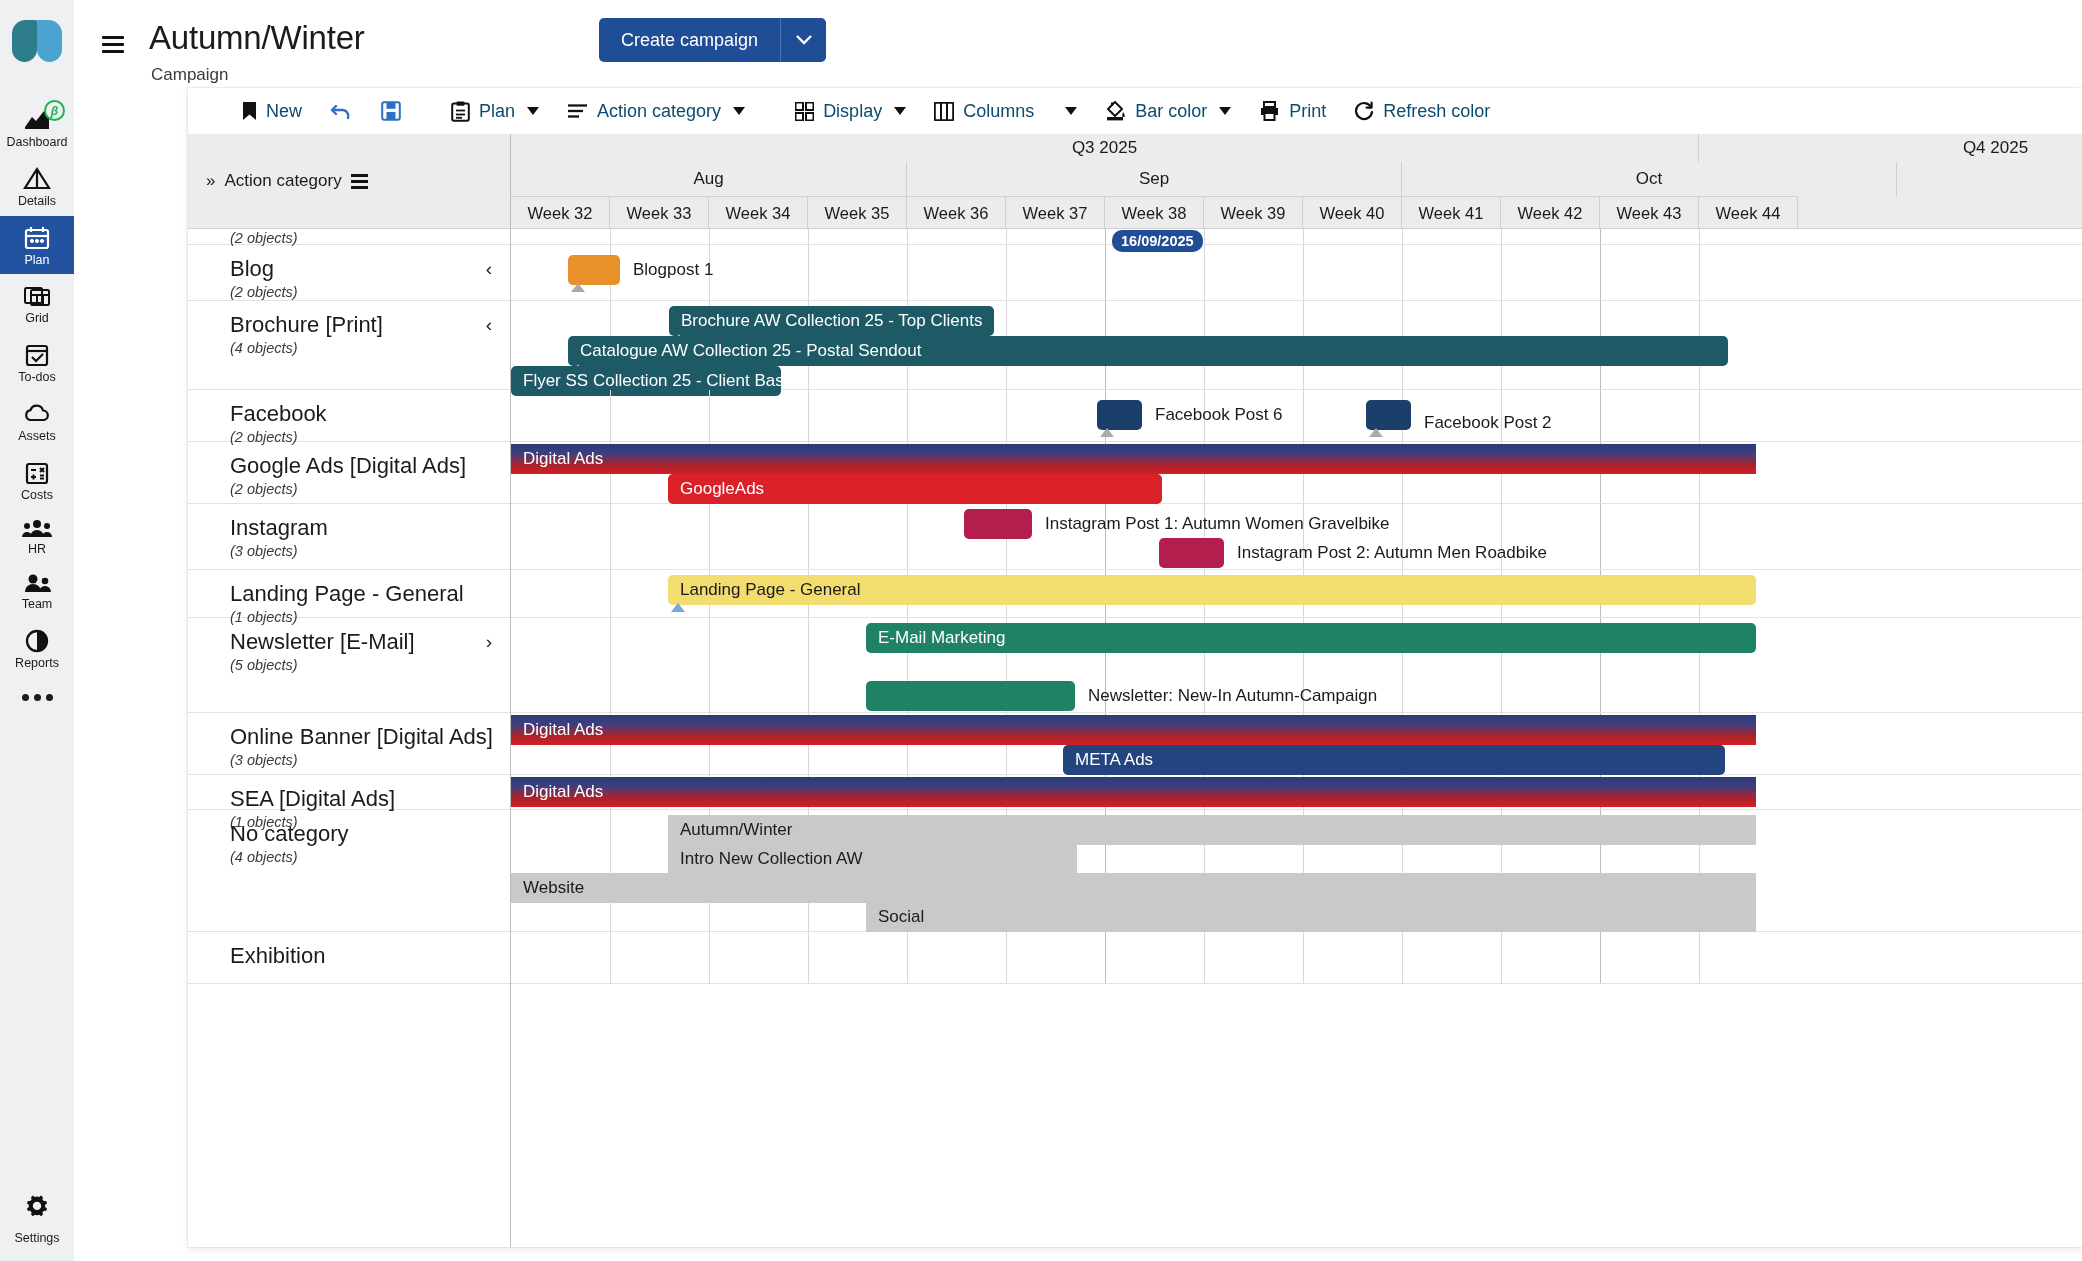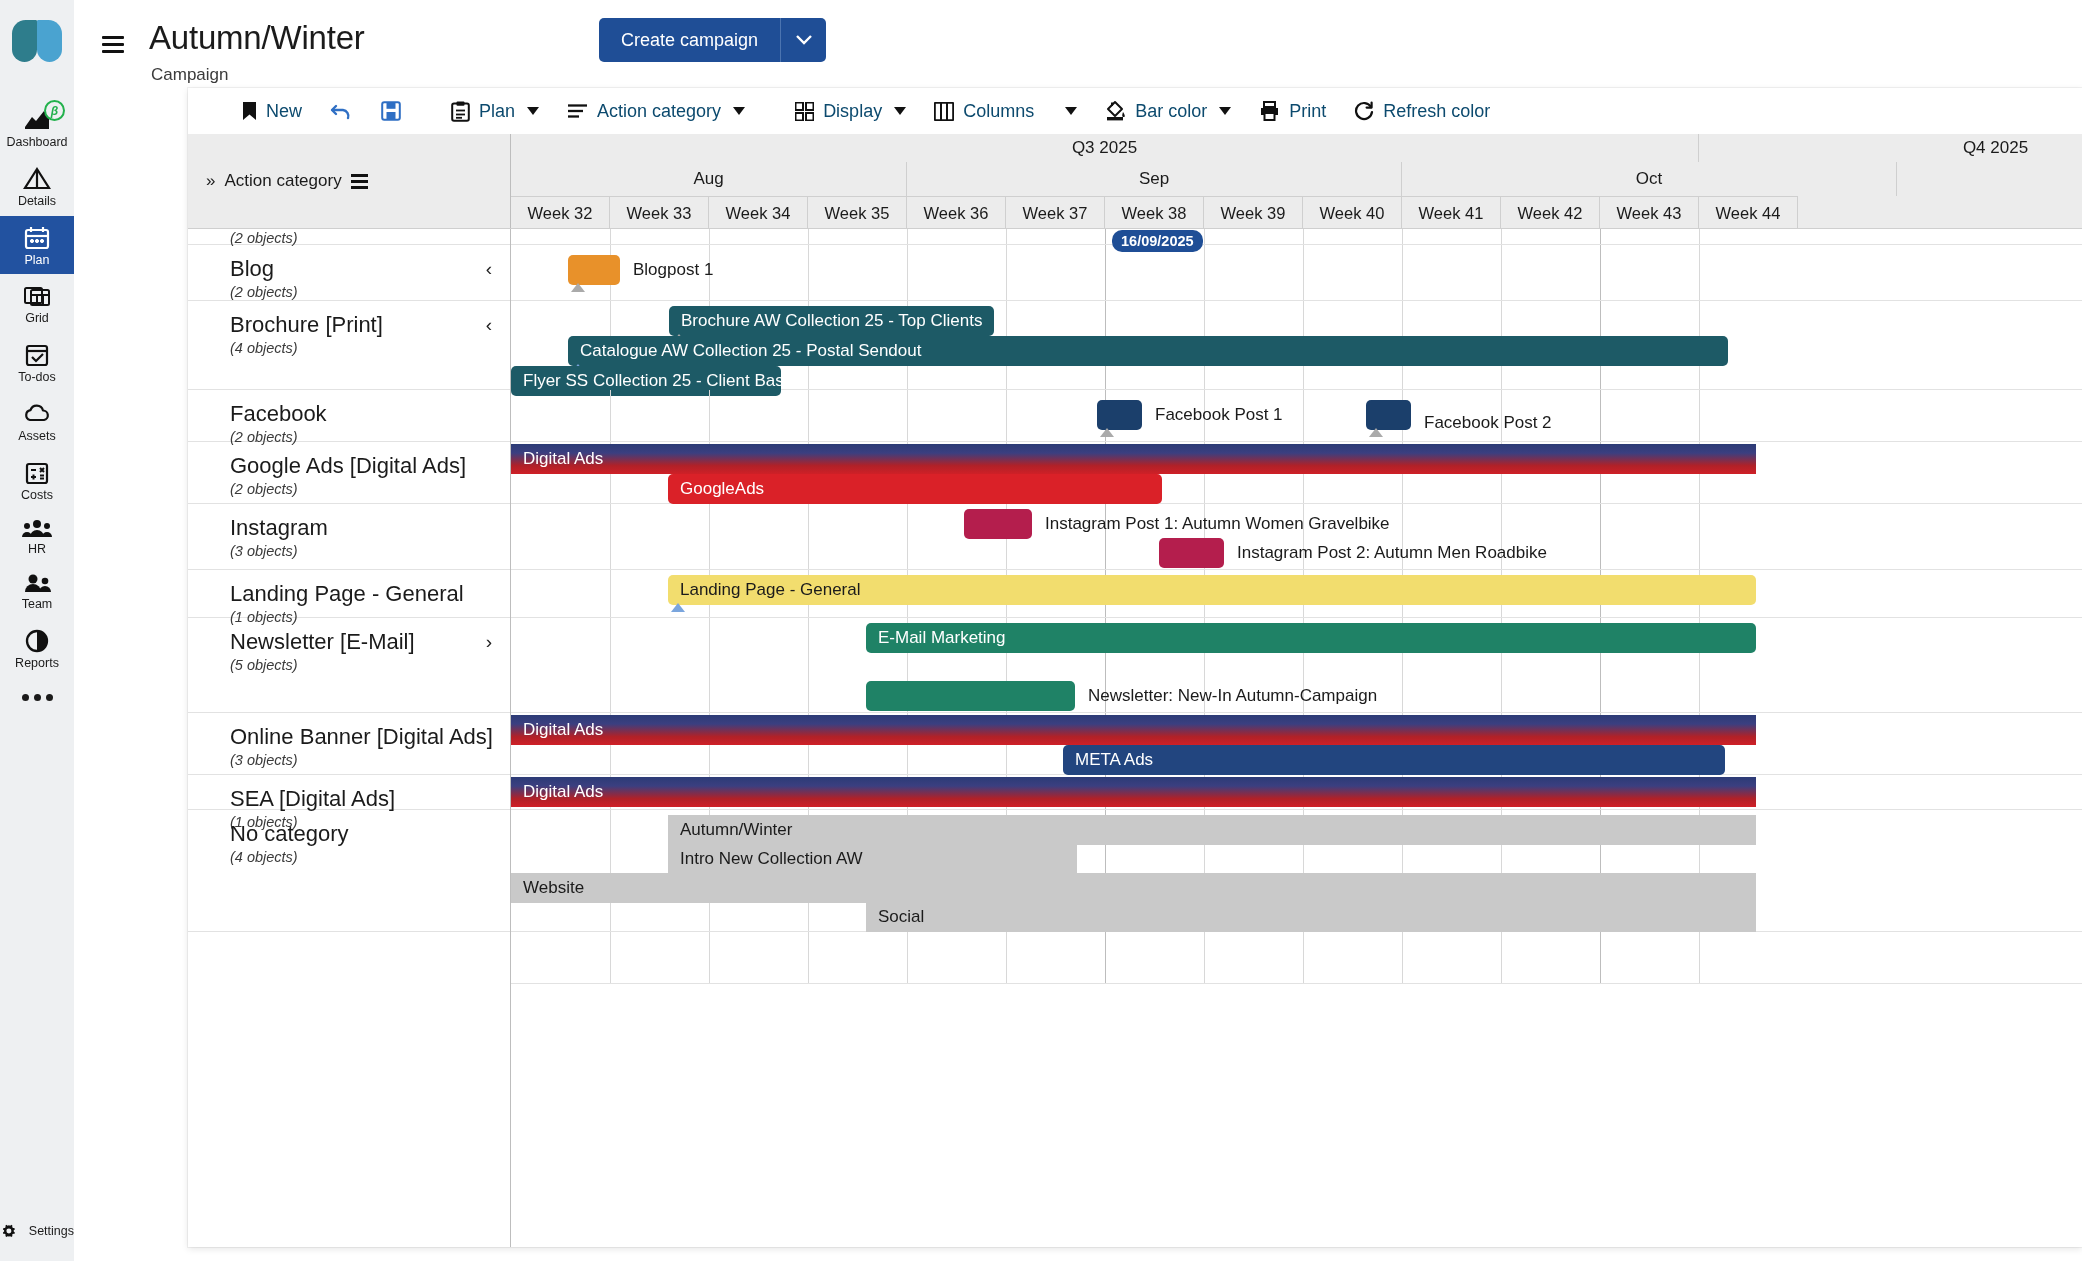--- a/index.html
+++ b/index.html
@@ -28,21 +28,21 @@
     align-items: center; gap: 3px; cursor: pointer; position: relative;
   }
   .rail-item .ri-label { font-size: 12.5px; color: #1b1b1b; line-height: 1.1; }
   .rail-item.active { background: #2252a0; }
   .rail-item.active .ri-label { color: #ffffff; }
   .rail-item.active svg { stroke: #ffffff; fill: none; }
   .rail-item svg { display: block; }
   .rail-dots { display: flex; gap: 5px; padding: 16px 0; cursor: pointer; }
   .rail-dots i { width: 7px; height: 7px; background: #1b1b1b; border-radius: 50%; display: block; }
   .rail-settings { position: absolute; bottom: 16px; left: 0; width: 74px;
-    display: flex; flex-direction: row; align-items: center; gap: 11px; cursor: pointer; }
+    display: flex; flex-direction: column; align-items: center; gap: 11px; cursor: pointer; }
   .rail-settings .ri-label { font-size: 12.5px; color: #1b1b1b; }
   .beta-badge {
     position: absolute; top: 2px; left: 44px; width: 21px; height: 21px;
     border: 2px solid #22b14c; border-radius: 50%; color: #22b14c;
     font-size: 12px; font-weight: bold; display: flex; align-items: center;
     justify-content: center; background: #eef0f2; font-style: italic;
   }
 
   
   .main { flex: 1; position: relative; background: #ffffff; height: 1261px; }
@@ -456,20 +456,23 @@
                 <div class="grp-count">(3 objects)</div>
               </div>
               <div class="grp-row" style="height: 35px;">
                 <div class="grp-name">SEA [Digital Ads]</div>
                 <div class="grp-count">(1 objects)</div>
               </div>
               <div class="grp-row" style="height: 122px;">
                 <div class="grp-name">No category</div>
                 <div class="grp-count">(4 objects)</div>
               </div>
+              <div class="grp-row" style="height: 52px;">
+                <div class="grp-name">Exhibition</div>
+              </div>
             </div>
           <div class="body-right" id="rows-right">
               <div class="lane" style="height: 16px;">
                 <div class="vline" style="left: 99px;"></div>
                 <div class="vline" style="left: 198px;"></div>
                 <div class="vline" style="left: 297px;"></div>
                 <div class="vline" style="left: 396px;"></div>
                 <div class="vline" style="left: 495px;"></div>
                 <div class="qline" style="left: 594px;"></div>
                 <div class="vline" style="left: 693px;"></div>
@@ -522,21 +525,21 @@
                 <div class="vline" style="left: 396px;"></div>
                 <div class="vline" style="left: 495px;"></div>
                 <div class="qline" style="left: 594px;"></div>
                 <div class="vline" style="left: 693px;"></div>
                 <div class="vline" style="left: 792px;"></div>
                 <div class="vline" style="left: 891px;"></div>
                 <div class="vline" style="left: 990px;"></div>
                 <div class="qline" style="left: 1089px;"></div>
                 <div class="vline" style="left: 1188px;"></div>
                 <div class="bar" style="left: 586px; width: 45px; top: 10px; background: rgb(27, 63, 107);"></div>
-                <div class="bar-ext" style="left: 644px; top: 10px;">Facebook Post 1</div>
+                <div class="bar-ext" style="left: 644px; top: 10px;">Facebook Post 6</div>
                 <div class="tri" style="left: 589px; top: 38px;"></div>
                 <div class="bar" style="left: 855px; width: 45px; top: 10px; background: rgb(27, 63, 107);"></div>
                 <div class="bar-ext" style="left: 913px; top: 18px;">Facebook Post 2</div>
                 <div class="tri" style="left: 858px; top: 38px;"></div>
               </div>
               <div class="lane" style="height: 62px;">
                 <div class="vline" style="left: 99px;"></div>
                 <div class="vline" style="left: 198px;"></div>
                 <div class="vline" style="left: 297px;"></div>
                 <div class="vline" style="left: 396px;"></div>

